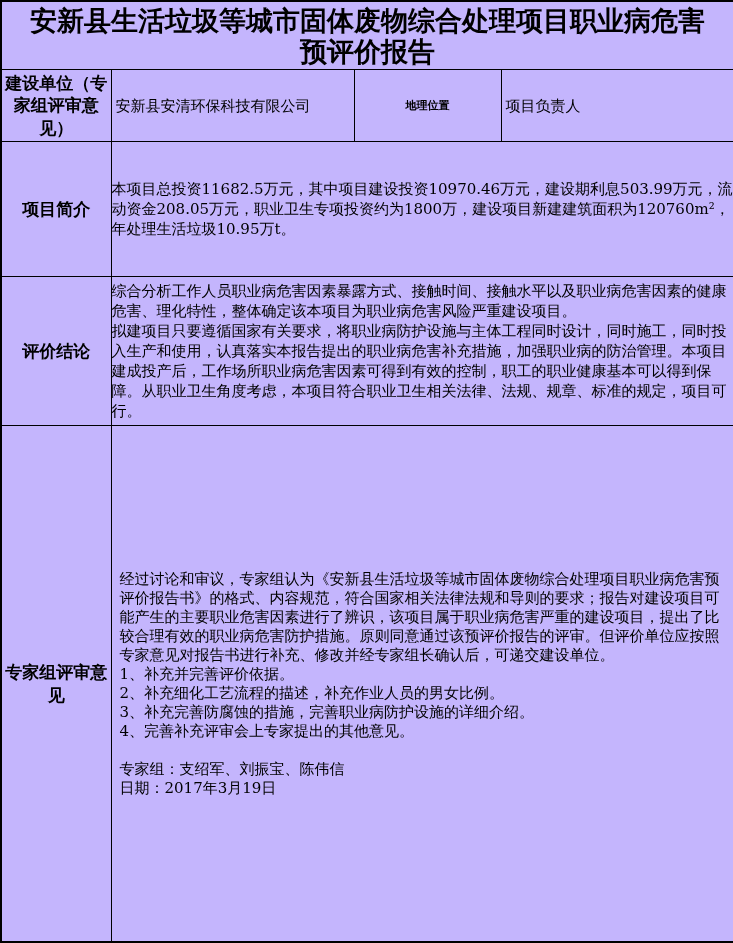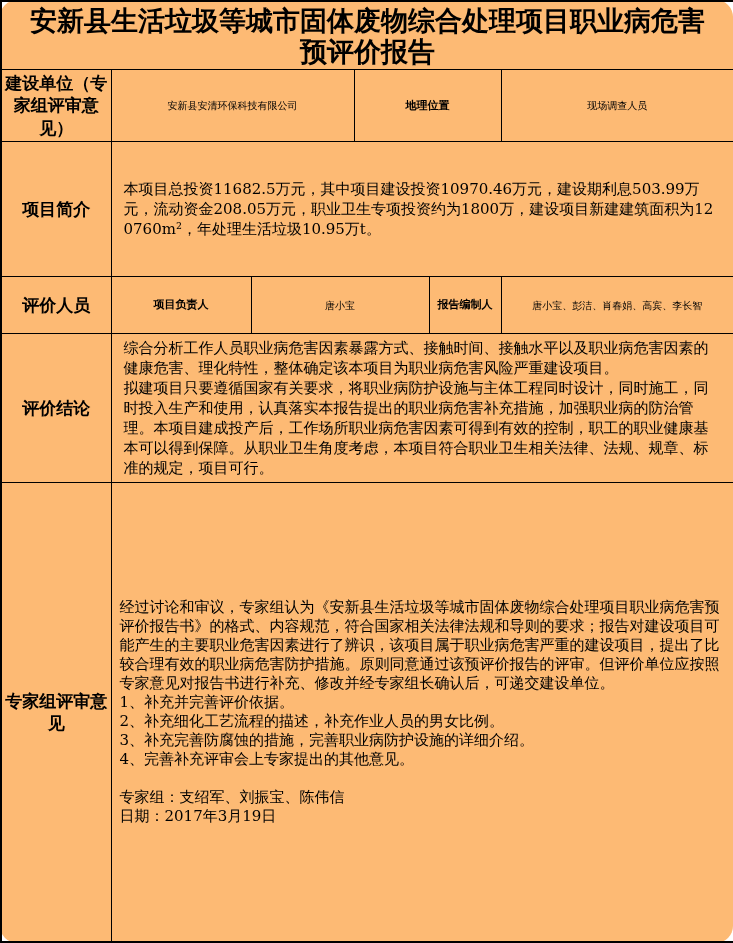--- a/index.html
+++ b/index.html
@@ -4,24 +4,23 @@
 <style>
   html, body {
     margin: 0;
     padding: 0;
     background: #ffffff;
   }
   .doc {
     width: 733px;
     height: 943px;
     box-sizing: border-box;
-    background: #fdba74;
+    background: #c4b5fd;
     color: #000000;
     font-family: "DejaVu Serif", "Liberation Serif", serif;
-    border-radius: 17px;
   }
   table.report {
     width: 733px;
     height: 943px;
     border-collapse: collapse;
     table-layout: fixed;
     border: 2px solid #000;
   }
   table.report td {
     border: 1px solid #000;
@@ -48,31 +47,31 @@
   }
   td.label-sm {
     font-weight: bold;
     text-align: center;
     font-size: 11px;
     line-height: 1.3;
     padding: 2px 5px;
     word-break: break-all;
   }
   td.val-center {
-    text-align: center;
-    font-size: 10px;
+    text-align: left;
+    font-size: 15px;
     line-height: 1.35;
     padding: 2px 4px;
     word-break: break-all;
   }
   td.val-para {
     text-align: left;
     font-size: 15px;
     line-height: 20px;
-    padding: 4px 12px;
+    padding: 4px 0;
     white-space: pre-wrap;
     word-break: break-all;
   }
   td.val-para-tight {
     text-align: left;
     font-size: 15px;
     line-height: 19px;
     padding: 3px 8px;
     white-space: pre-wrap;
     word-break: break-all;
@@ -96,36 +95,29 @@
     <tbody>
         <tr style="height:68px">
       <td colspan="6" class="title-cell">安新县生活垃圾等城市固体废物综合处理项目职业病危害
 预评价报告</td>
     </tr>
 
     <tr style="height:52px">
       <td class="label">建设单位（专家组评审意见）</td>
       <td colspan="2" class="val-center">安新县安清环保科技有限公司</td>
       <td colspan="2" class="label-sm">地理位置</td>
-      <td class="val-center">现场调查人员</td>
+      <td class="val-center">项目负责人</td>
     </tr>
 
 
     <tr style="height:135px">
       <td class="label">项目简介</td>
       <td colspan="5" class="val-para">本项目总投资11682.5万元，其中项目建设投资10970.46万元，建设期利息503.99万元，流动资金208.05万元，职业卫生专项投资约为1800万，建设项目新建建筑面积为120760m²，年处理生活垃圾10.95万t。</td>
     </tr>
 
-    <tr style="height:57px">
-      <td class="label">评价人员</td>
-      <td class="label-sm">项目负责人</td>
-      <td colspan="2" class="val-center">唐小宝</td>
-      <td class="label-sm">报告编制人</td>
-      <td class="val-center">唐小宝、彭洁、肖春娟、高宾、李长智</td>
-    </tr>
 
 
 
     <tr style="height:142px">
       <td class="label">评价结论</td>
       <td colspan="5" class="val-para">综合分析工作人员职业病危害因素暴露方式、接触时间、接触水平以及职业病危害因素的健康危害、理化特性，整体确定该本项目为职业病危害风险严重建设项目。
 拟建项目只要遵循国家有关要求，将职业病防护设施与主体工程同时设计，同时施工，同时投入生产和使用，认真落实本报告提出的职业病危害补充措施，加强职业病的防治管理。本项目建成投产后，工作场所职业病危害因素可得到有效的控制，职工的职业健康基本可以得到保障。从职业卫生角度考虑，本项目符合职业卫生相关法律、法规、规章、标准的规定，项目可行。</td>
     </tr>
 
     <tr>

